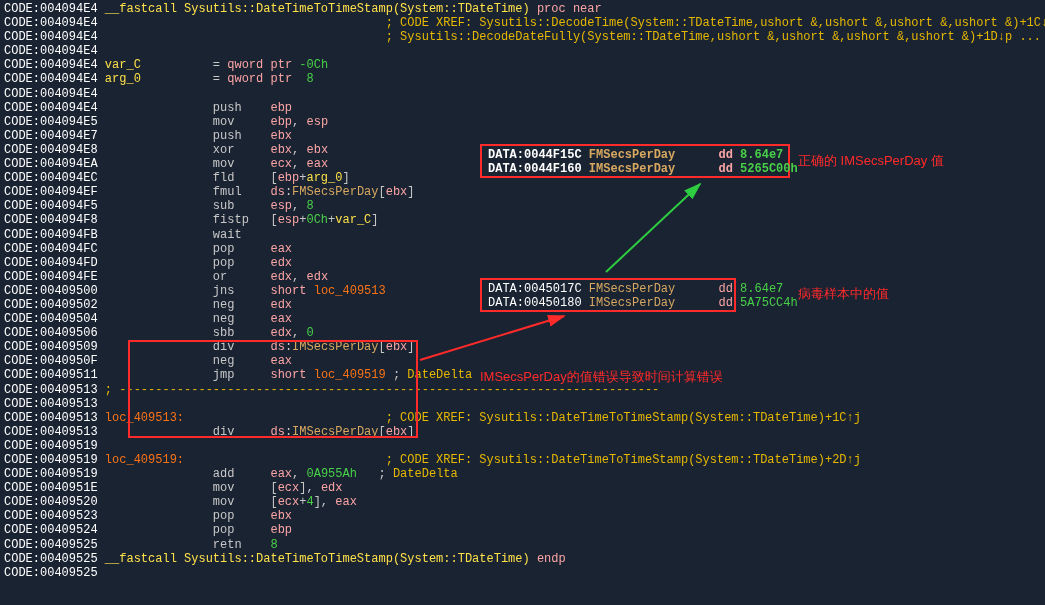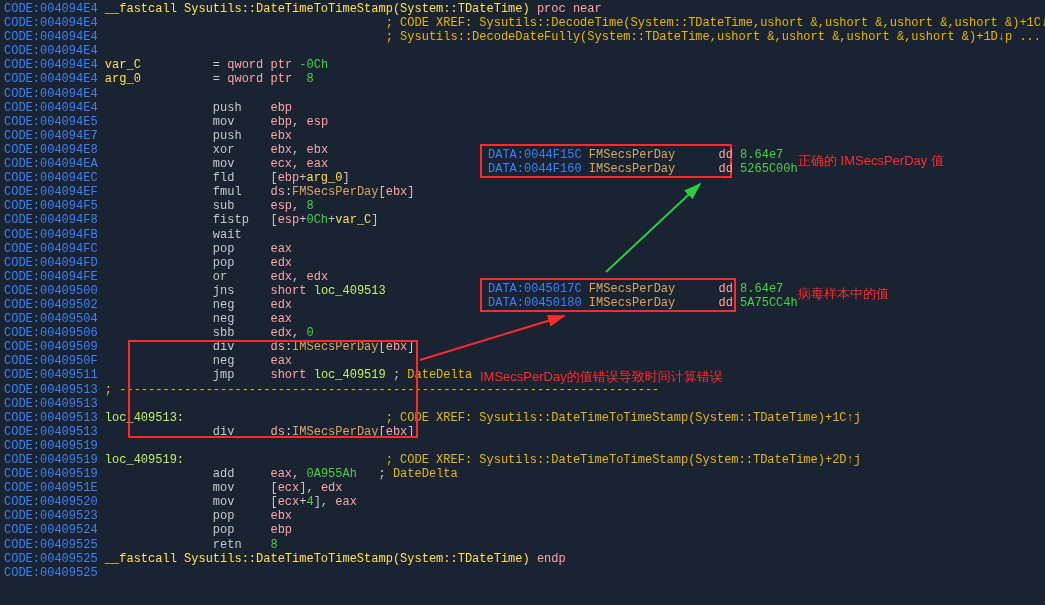--- a/index.html
+++ b/index.html
@@ -13,26 +13,26 @@
     overflow: hidden;
     position: relative;
   }
   .code-area {
     padding: 2px 4px;
     line-height: 14.1px;
     white-space: pre;
     position: relative;
   }
   .line { display: block; height: 14.1px; }
-  .addr { color: #3b82f6; }
+  .addr { color: #ffffff; }
   .op { color: #c8c8c8; }
   .kw { color: #fca5a5; }
   .cmt { color: #e6b800; }
   .fn { color: #ffe14a; }
-  .sym { color: #bef264; }
+  .sym { color: #f97316; }
   .num { color: #48d048; }
   .cyan { color: #fde047; }
   .orange { color: #d8a860; }
   .red-box {
     position: absolute;
     border: 2px solid #ff2a2a;
     pointer-events: none;
   }
   .red-text {
     position: absolute;
@@ -46,21 +46,21 @@
     top: 0; left: 0;
     width: 1045px; height: 605px;
     pointer-events: none;
   }
 </style>
 </head>
 <body>
 
 <div class="code-area" id="code"><span class="line"><span class="addr">CODE:004094E4</span> <span class="fn">__fastcall Sysutils::DateTimeToTimeStamp(System::TDateTime)</span><span class="kw"> proc near</span></span><span class="line"><span class="addr">CODE:004094E4</span> <span class="op">                                       </span><span class="cmt">; CODE XREF: Sysutils::DecodeTime(System::TDateTime,ushort &amp;,ushort &amp;,ushort &amp;,ushort &amp;)+1C↓p</span></span><span class="line"><span class="addr">CODE:004094E4</span> <span class="op">                                       </span><span class="cmt">; Sysutils::DecodeDateFully(System::TDateTime,ushort &amp;,ushort &amp;,ushort &amp;,ushort &amp;)+1D↓p ...</span></span><span class="line"><span class="addr">CODE:004094E4</span> </span><span class="line"><span class="addr">CODE:004094E4</span> <span class="cyan">var_C</span><span class="op">          = </span><span class="kw">qword ptr</span><span class="num"> -0Ch</span></span><span class="line"><span class="addr">CODE:004094E4</span> <span class="cyan">arg_0</span><span class="op">          = </span><span class="kw">qword ptr  </span><span class="num">8</span></span><span class="line"><span class="addr">CODE:004094E4</span> </span><span class="line"><span class="addr">CODE:004094E4</span> <span class="op">               push    </span><span class="kw">ebp</span></span><span class="line"><span class="addr">CODE:004094E5</span> <span class="op">               mov     </span><span class="kw">ebp</span><span class="op">, </span><span class="kw">esp</span></span><span class="line"><span class="addr">CODE:004094E7</span> <span class="op">               push    </span><span class="kw">ebx</span></span><span class="line"><span class="addr">CODE:004094E8</span> <span class="op">               xor     </span><span class="kw">ebx</span><span class="op">, </span><span class="kw">ebx</span></span><span class="line"><span class="addr">CODE:004094EA</span> <span class="op">               mov     </span><span class="kw">ecx</span><span class="op">, </span><span class="kw">eax</span></span><span class="line"><span class="addr">CODE:004094EC</span> <span class="op">               fld     [</span><span class="kw">ebp</span><span class="op">+</span><span class="cyan">arg_0</span><span class="op">]</span></span><span class="line"><span class="addr">CODE:004094EF</span> <span class="op">               fmul    </span><span class="kw">ds</span><span class="op">:</span><span class="orange">FMSecsPerDay</span><span class="op">[</span><span class="kw">ebx</span><span class="op">]</span></span><span class="line"><span class="addr">CODE:004094F5</span> <span class="op">               sub     </span><span class="kw">esp</span><span class="op">, </span><span class="num">8</span></span><span class="line"><span class="addr">CODE:004094F8</span> <span class="op">               fistp   [</span><span class="kw">esp</span><span class="op">+</span><span class="num">0Ch</span><span class="op">+</span><span class="cyan">var_C</span><span class="op">]</span></span><span class="line"><span class="addr">CODE:004094FB</span> <span class="op">               wait</span></span><span class="line"><span class="addr">CODE:004094FC</span> <span class="op">               pop     </span><span class="kw">eax</span></span><span class="line"><span class="addr">CODE:004094FD</span> <span class="op">               pop     </span><span class="kw">edx</span></span><span class="line"><span class="addr">CODE:004094FE</span> <span class="op">               or      </span><span class="kw">edx</span><span class="op">, </span><span class="kw">edx</span></span><span class="line"><span class="addr">CODE:00409500</span> <span class="op">               jns     </span><span class="kw">short </span><span class="sym">loc_409513</span></span><span class="line"><span class="addr">CODE:00409502</span> <span class="op">               neg     </span><span class="kw">edx</span></span><span class="line"><span class="addr">CODE:00409504</span> <span class="op">               neg     </span><span class="kw">eax</span></span><span class="line"><span class="addr">CODE:00409506</span> <span class="op">               sbb     </span><span class="kw">edx</span><span class="op">, </span><span class="num">0</span></span><span class="line"><span class="addr">CODE:00409509</span> <span class="op">               div     </span><span class="kw">ds</span><span class="op">:</span><span class="orange">IMSecsPerDay</span><span class="op">[</span><span class="kw">ebx</span><span class="op">]</span></span><span class="line"><span class="addr">CODE:0040950F</span> <span class="op">               neg     </span><span class="kw">eax</span></span><span class="line"><span class="addr">CODE:00409511</span> <span class="op">               jmp     </span><span class="kw">short </span><span class="sym">loc_409519</span><span class="op"> ; </span><span class="cmt">DateDelta</span></span><span class="line"><span class="addr">CODE:00409513</span> <span class="cmt">; ---------------------------------------------------------------------------</span></span><span class="line"><span class="addr">CODE:00409513</span> </span><span class="line"><span class="addr">CODE:00409513</span> <span class="sym">loc_409513:</span><span class="op">                            </span><span class="cmt">; CODE XREF: Sysutils::DateTimeToTimeStamp(System::TDateTime)+1C↑j</span></span><span class="line"><span class="addr">CODE:00409513</span> <span class="op">               div     </span><span class="kw">ds</span><span class="op">:</span><span class="orange">IMSecsPerDay</span><span class="op">[</span><span class="kw">ebx</span><span class="op">]</span></span><span class="line"><span class="addr">CODE:00409519</span> </span><span class="line"><span class="addr">CODE:00409519</span> <span class="sym">loc_409519:</span><span class="op">                            </span><span class="cmt">; CODE XREF: Sysutils::DateTimeToTimeStamp(System::TDateTime)+2D↑j</span></span><span class="line"><span class="addr">CODE:00409519</span> <span class="op">               add     </span><span class="kw">eax</span><span class="op">, </span><span class="num">0A955Ah</span><span class="op">   ; </span><span class="cmt">DateDelta</span></span><span class="line"><span class="addr">CODE:0040951E</span> <span class="op">               mov     [</span><span class="kw">ecx</span><span class="op">], </span><span class="kw">edx</span></span><span class="line"><span class="addr">CODE:00409520</span> <span class="op">               mov     [</span><span class="kw">ecx</span><span class="op">+</span><span class="num">4</span><span class="op">], </span><span class="kw">eax</span></span><span class="line"><span class="addr">CODE:00409523</span> <span class="op">               pop     </span><span class="kw">ebx</span></span><span class="line"><span class="addr">CODE:00409524</span> <span class="op">               pop     </span><span class="kw">ebp</span></span><span class="line"><span class="addr">CODE:00409525</span> <span class="op">               retn    </span><span class="num">8</span></span><span class="line"><span class="addr">CODE:00409525</span> <span class="fn">__fastcall Sysutils::DateTimeToTimeStamp(System::TDateTime)</span><span class="kw"> endp</span></span><span class="line"><span class="addr">CODE:00409525</span> </span><span class="line"></span></div>
 
-<div class="red-box" style="left:480px; top:144px; width:252px; height:34px;">
+<div class="red-box" style="left:480px; top:144px; width:310px; height:34px;font-weight:bold;">
   <div id="box1" style="padding:2px 6px; white-space:pre;"><span class="addr">DATA:0044F15C</span> <span class="orange">FMSecsPerDay</span>      <span class="kw">dd</span> <span class="num">8.64e7</span>
 <span class="addr">DATA:0044F160</span> <span class="orange">IMSecsPerDay</span>      <span class="kw">dd</span> <span class="num">5265C00h</span>
 </div>
 </div>
 <div class="red-text" style="left:798px; top:152px;">正确的 IMSecsPerDay 值</div>
 
 <div class="red-box" style="left:480px; top:278px; width:256px; height:34px;">
   <div id="box2" style="padding:2px 6px; white-space:pre;"><span class="addr">DATA:0045017C</span> <span class="orange">FMSecsPerDay</span>      <span class="kw">dd</span> <span class="num">8.64e7</span>
 <span class="addr">DATA:00450180</span> <span class="orange">IMSecsPerDay</span>      <span class="kw">dd</span> <span class="num">5A75CC4h</span>
 </div>

